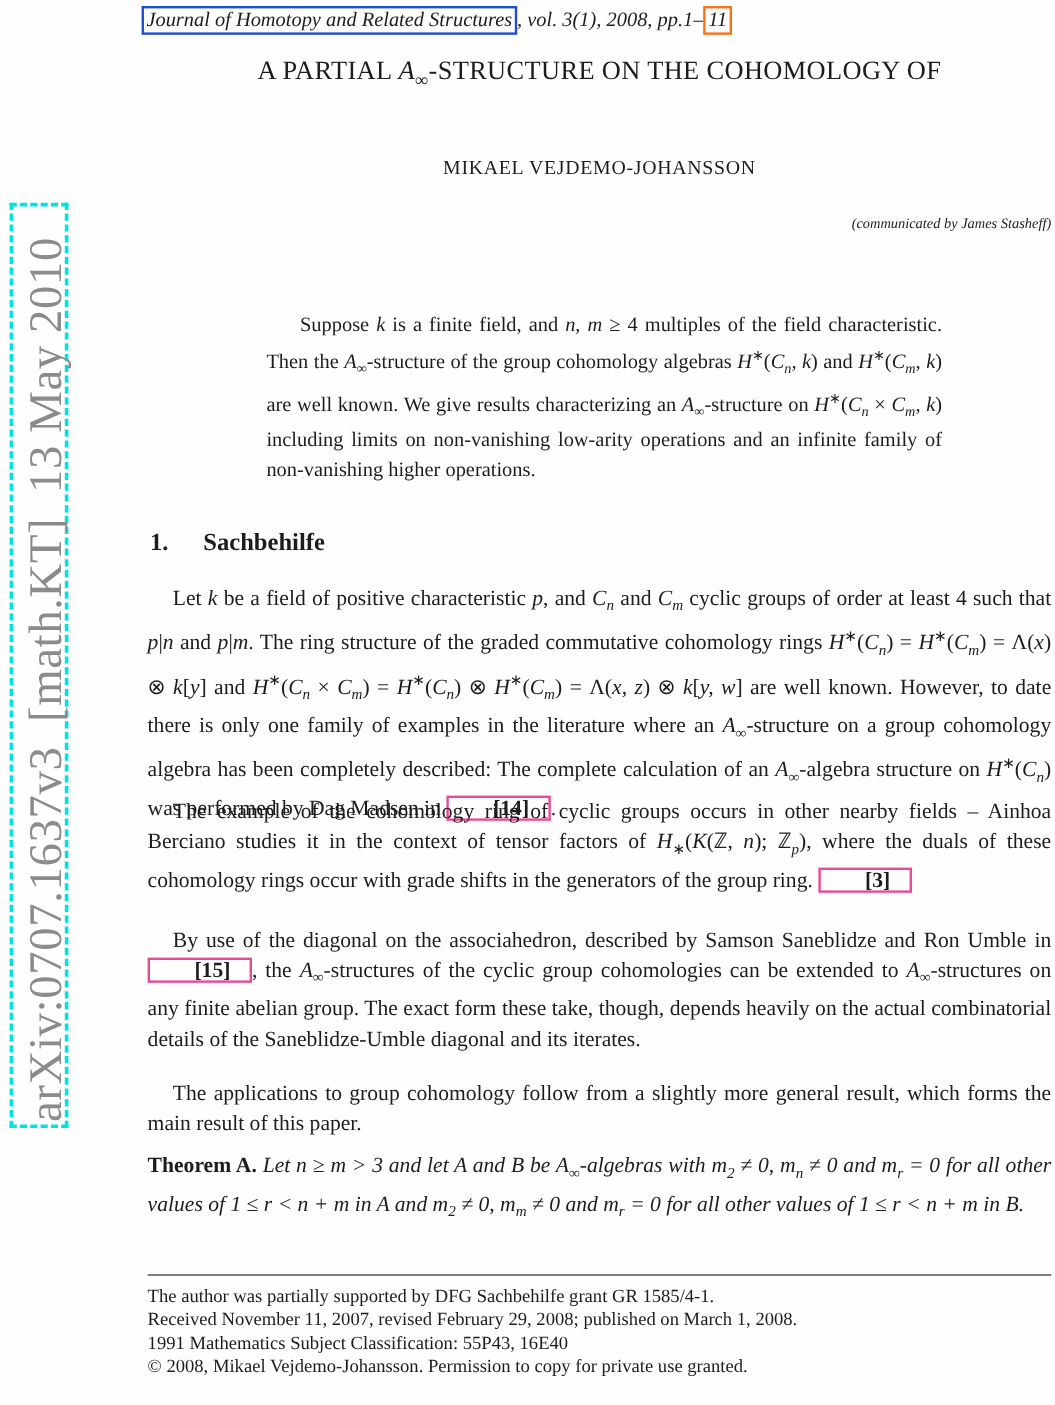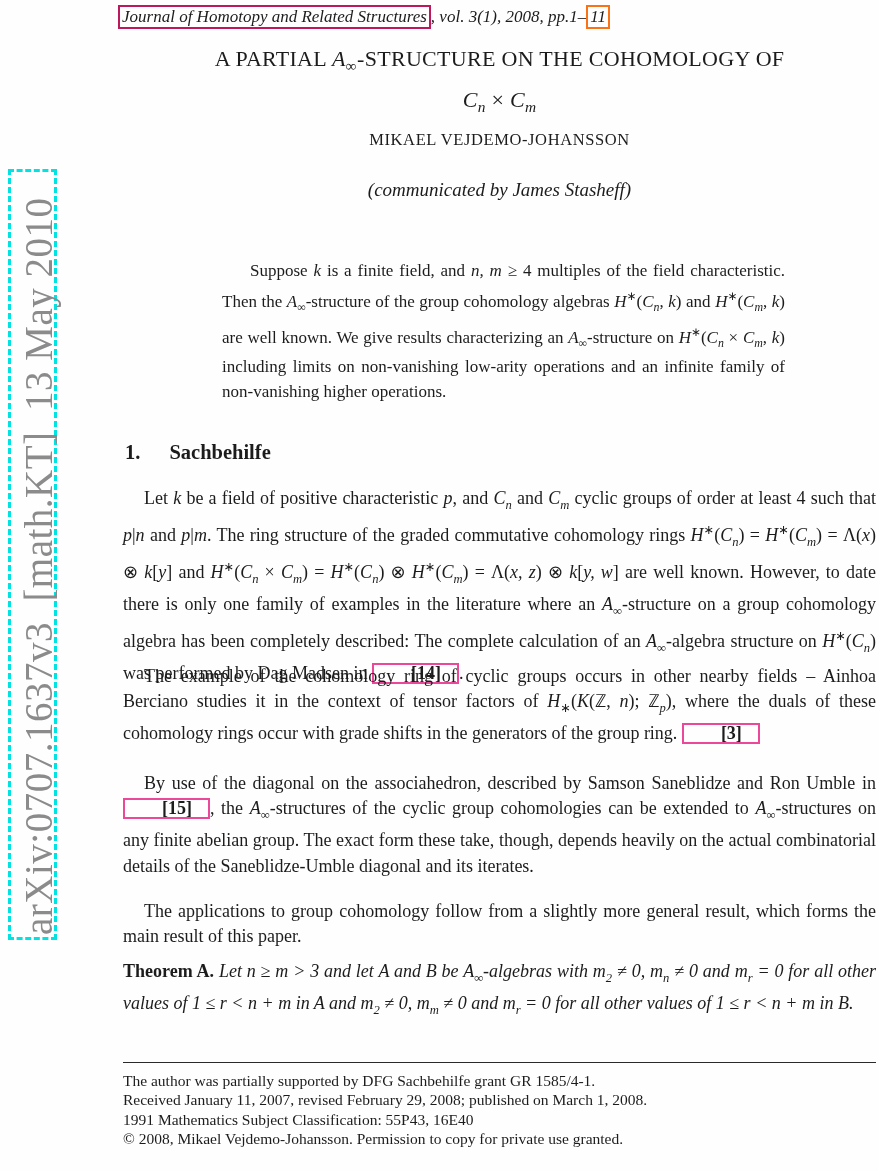--- a/index.html
+++ b/index.html
@@ -21,35 +21,35 @@
     position:absolute;left:5px;top:763px;
     transform:rotate(-90deg);transform-origin:0 0;
     white-space:pre;
     font-size:39px;color:#8b8b8b;letter-spacing:0.5px;
   }
   
   .header{
     position:absolute;left:118px;top:5px;width:757px;
     font-style:italic;font-size:17px;white-space:nowrap;
   }
-  .journal-link{border:2px solid #be185d;padding:0 2px;display:inline-block;}
+  .journal-link{border:2px solid #1d4ed8;padding:0 2px;display:inline-block;}
   .pages-link{border:2px solid #f97316;padding:0 2px;display:inline-block;}
   
   .title{
     position:absolute;left:123px;top:42px;width:753px;
     text-align:center;font-size:22px;line-height:34px;font-weight:normal;margin:0;
     letter-spacing:0.3px;
   }
   .author{
     position:absolute;left:123px;top:130px;width:753px;
     text-align:center;font-size:16.5px;letter-spacing:0.6px;
   }
   .communicated{
     position:absolute;left:123px;top:179px;width:753px;
-    text-align:center;font-size:19px;font-style:italic;
+    text-align:right;font-size:12px;font-style:italic;
   }
   
   .abstract-label{
     position:absolute;left:123px;top:236px;width:753px;
     text-align:center;font-style:italic;font-size:17px;
   }
   .abstract-body{
     position:absolute;left:222px;top:259px;width:563px;
     font-size:17px;line-height:24.8px;text-align:justify;
     text-indent:28px;
@@ -94,21 +94,20 @@
 <div class="page">
 
   <div class="watermark">
     <span class="wm-text">arXiv:0707.1637v3  [math.KT]  13 May 2010</span>
   </div>
 
   <div class="header"><span class="journal-link">Journal of Homotopy and Related Structures</span><span>, vol. 3(1), 2008, pp.1–</span><span class="pages-link">11</span></div>
 
   <h1 class="title">
     <div>A PARTIAL <i>A</i><sub>∞</sub>-STRUCTURE ON THE COHOMOLOGY OF</div>
-    <div><i>C</i><sub><i>n</i></sub> × <i>C</i><sub><i>m</i></sub></div>
   </h1>
 
   <div class="author">MIKAEL VEJDEMO-JOHANSSON</div>
 
   <div class="communicated">(communicated by James Stasheff)</div>
 
 
   <div class="abstract-body">Suppose <i>k</i> is a finite field, and <i>n, m</i> ≥ 4 multiples of the field characteristic. Then the <i>A</i><sub>∞</sub>-structure of the group cohomology algebras <i>H</i><sup>∗</sup>(<i>C</i><sub><i>n</i></sub>, <i>k</i>) and <i>H</i><sup>∗</sup>(<i>C</i><sub><i>m</i></sub>, <i>k</i>) are well known. We give results characterizing an <i>A</i><sub>∞</sub>-structure on <i>H</i><sup>∗</sup>(<i>C</i><sub><i>n</i></sub> × <i>C</i><sub><i>m</i></sub>, <i>k</i>) including limits on non-vanishing low-arity operations and an infinite family of non-vanishing higher operations.</div>
 
   <div class="section-heading">
@@ -119,18 +118,18 @@
   <p class="bodypar p2">The example of the cohomology ring of cyclic groups occurs in other nearby fields – Ainhoa Berciano studies it in the context of tensor factors of <i>H</i><sub>∗</sub>(<i>K</i>(ℤ, <i>n</i>); ℤ<sub><i>p</i></sub>), where the duals of these cohomology rings occur with grade shifts in the generators of the group ring. <span class="cite">[3]</span></p>
   <p class="bodypar p3">By use of the diagonal on the associahedron, described by Samson Saneblidze and Ron Umble in <span class="cite">[15]</span>, the <i>A</i><sub>∞</sub>-structures of the cyclic group cohomologies can be extended to <i>A</i><sub>∞</sub>-structures on any finite abelian group. The exact form these take, though, depends heavily on the actual combinatorial details of the Saneblidze-Umble diagonal and its iterates.</p>
   <p class="bodypar p4">The applications to group cohomology follow from a slightly more general result, which forms the main result of this paper.</p>
 
   <div class="theorem"><b>Theorem A.</b> <i>Let n ≥ m &gt; 3 and let A and B be A<sub>∞</sub>-algebras with m<sub>2</sub> ≠ 0, m<sub>n</sub> ≠ 0 and m<sub>r</sub> = 0 for all other values of 1 ≤ r &lt; n + m in A and m<sub>2</sub> ≠ 0, m<sub>m</sub> ≠ 0 and m<sub>r</sub> = 0 for all other values of 1 ≤ r &lt; n + m in B.</i></div>
 
   <hr class="footnote-rule">
 
   <div class="footer">
     <div>The author was partially supported by DFG Sachbehilfe grant GR 1585/4-1.</div>
-    <div>Received January 11, 2007, revised February 29, 2008; published on March 1, 2008.</div>
+    <div>Received November 11, 2007, revised February 29, 2008; published on March 1, 2008.</div>
     <div>1991 Mathematics Subject Classification: 55P43, 16E40</div>
     <div>© 2008, Mikael Vejdemo-Johansson. Permission to copy for private use granted.</div>
   </div>
 
 </div>
 
 </body></html>

